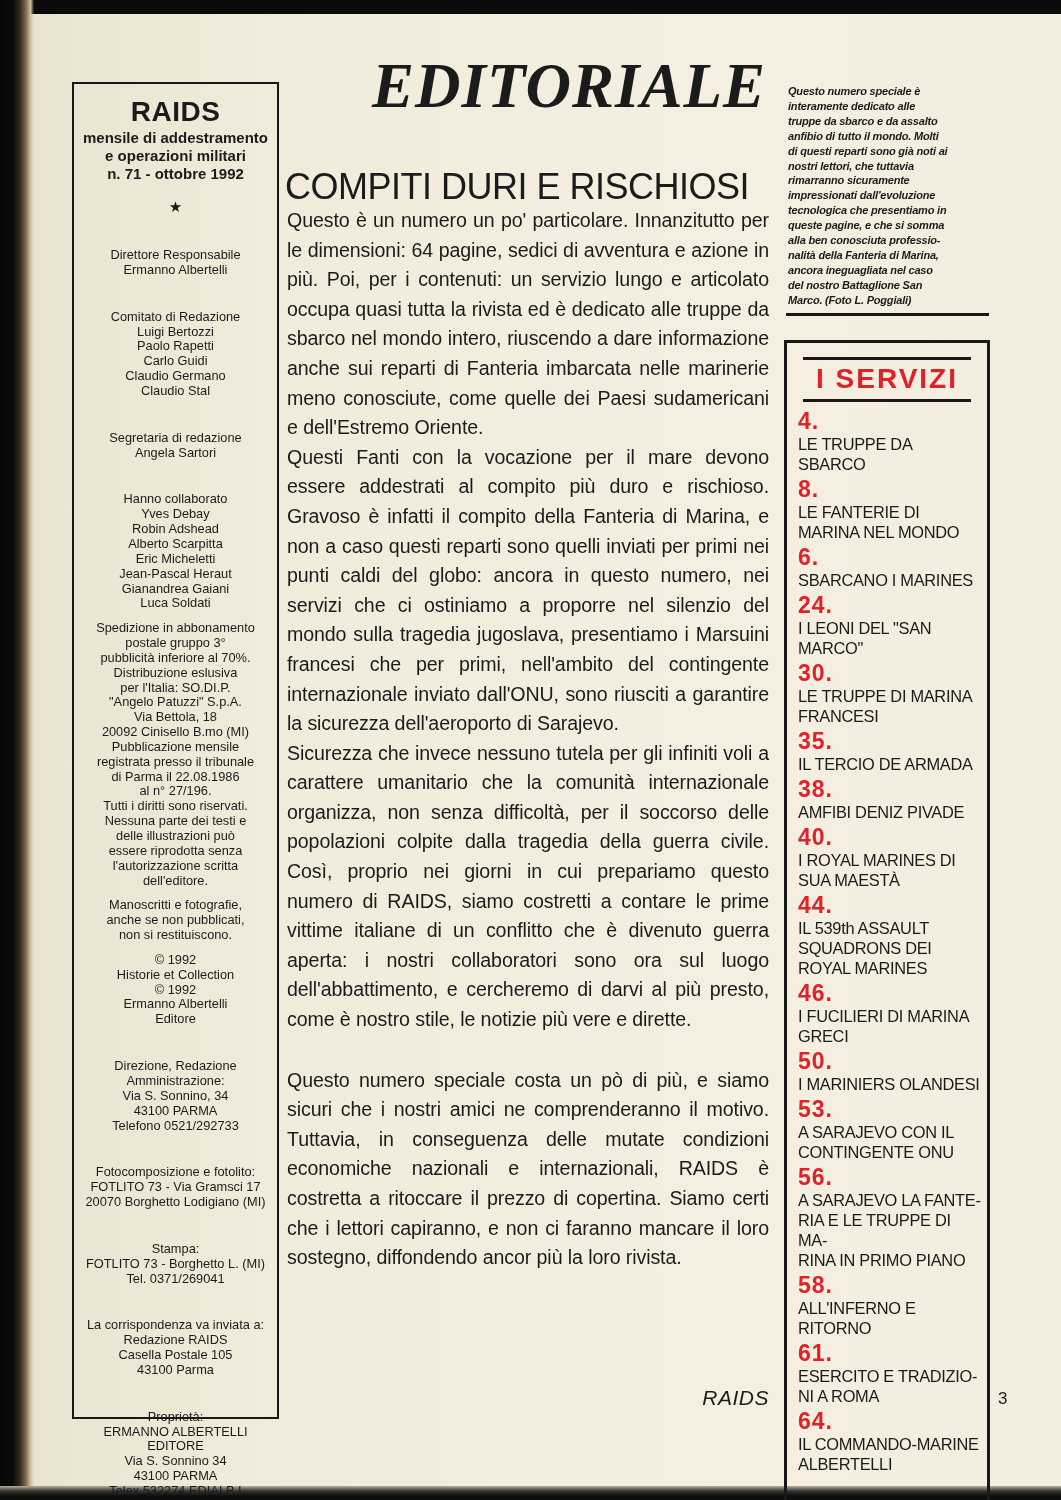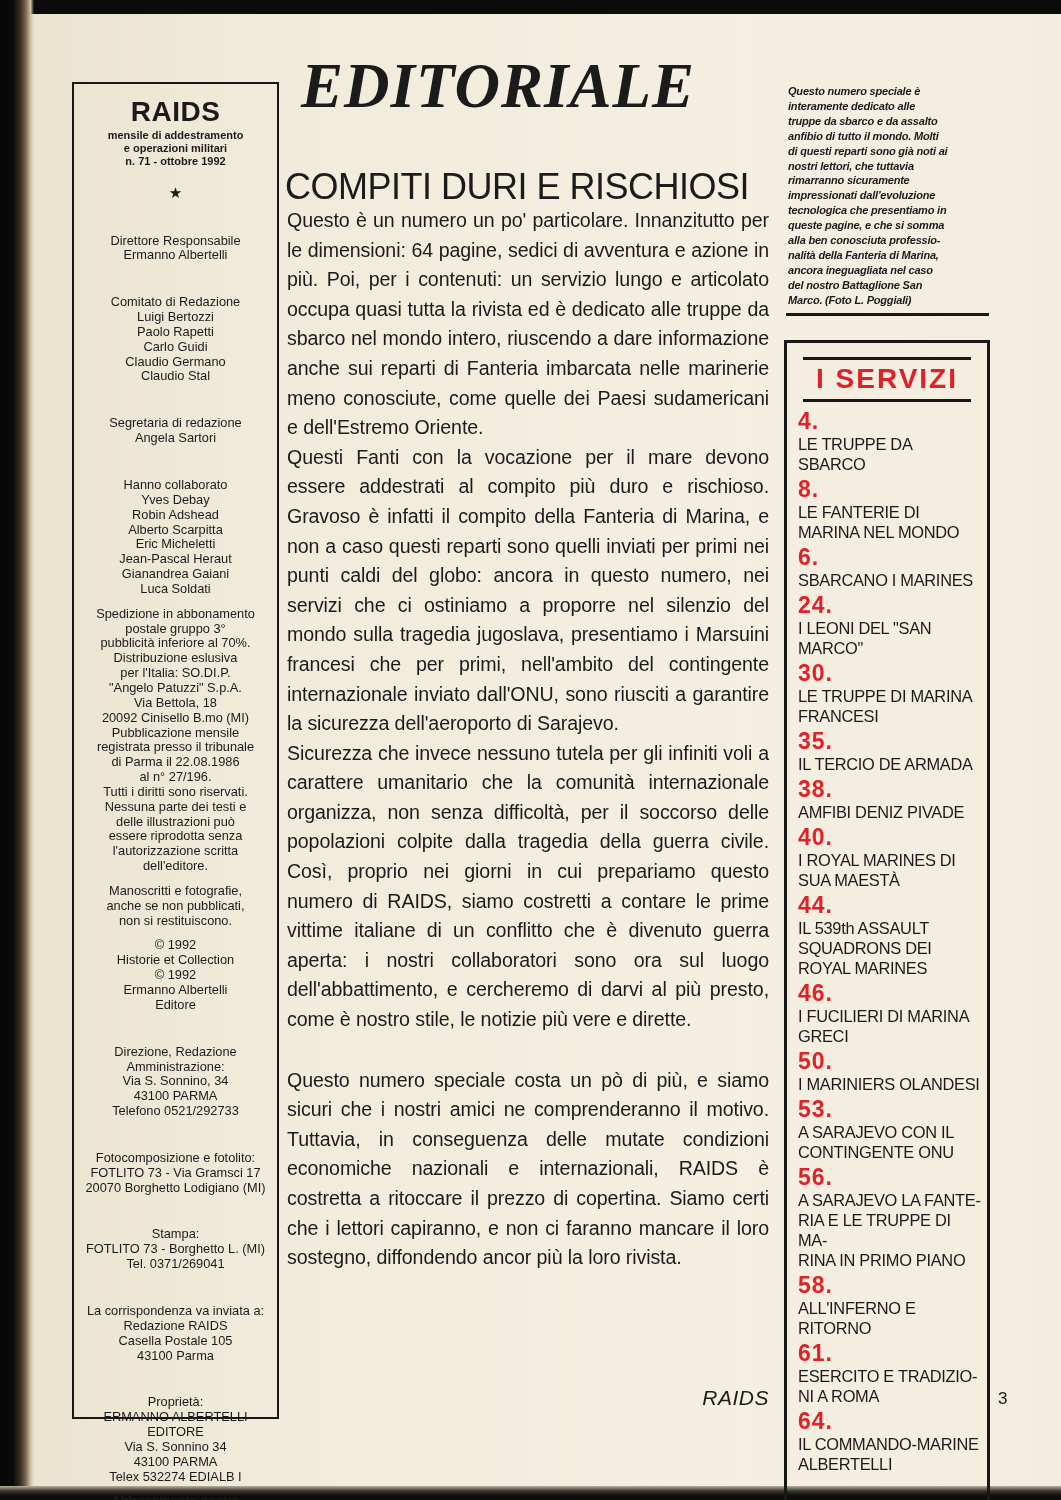--- a/index.html
+++ b/index.html
@@ -15,31 +15,31 @@
   .edge-left   { position:absolute; left:0; top:0; width:34px; height:100%;
                  background:linear-gradient(90deg,#070707 0%, #0a0a0a 38%, #3c2d1f 60%, #7c6a4e 76%, #cdc1a2 90%, rgba(241,235,220,0) 100%); }
 
   
   .mast-box {
     position:absolute; left:72px; top:82px; width:207px; height:1337px;
     border:2.5px solid #181818; box-sizing:border-box;
     text-align:center; padding:14px 5px 8px;
   }
   .mast-title   { font-size:28px; font-weight:bold; line-height:1; letter-spacing:.5px; }
-  .mast-subtitle{ font-size:11px; font-weight:bold; line-height:1.2; margin-top:3px; white-space:pre-line; }
+  .mast-subtitle{ font-size:15px; font-weight:bold; line-height:1.2; margin-top:3px; white-space:pre-line; }
   .mast-star    { font-size:15px; margin:15px 0 13px; }
   .mast-section { margin-bottom:10px; font-size:12.8px; line-height:1.16; }
   .mast-section.tight { margin-top:-10px; }
   .mast-label   { white-space:pre-line;margin-top:32px; }
   .mast-lines   { white-space:pre-line; }
   .mast-lines.bold { font-weight:bold; }
 
   
   .kicker {
-    position:absolute; left:301px; top:50px; width:482px; text-align:left;
+    position:absolute; left:284px; top:50px; width:482px; text-align:right;
     font-family:"Liberation Serif", serif; font-style:italic; font-weight:bold;
     font-size:63px; letter-spacing:1px; white-space:nowrap;
   }
   .headline {
     position:absolute; left:285px; top:166px; width:486px;
     font-size:36px; font-weight:normal; letter-spacing:-.5px; white-space:nowrap;
   }
   .body-col { position:absolute; left:287px; top:206px; width:482px; }
   .body-col p {
     margin:0; font-size:19.6px; line-height:29.6px; text-align:justify; letter-spacing:-.1px;

